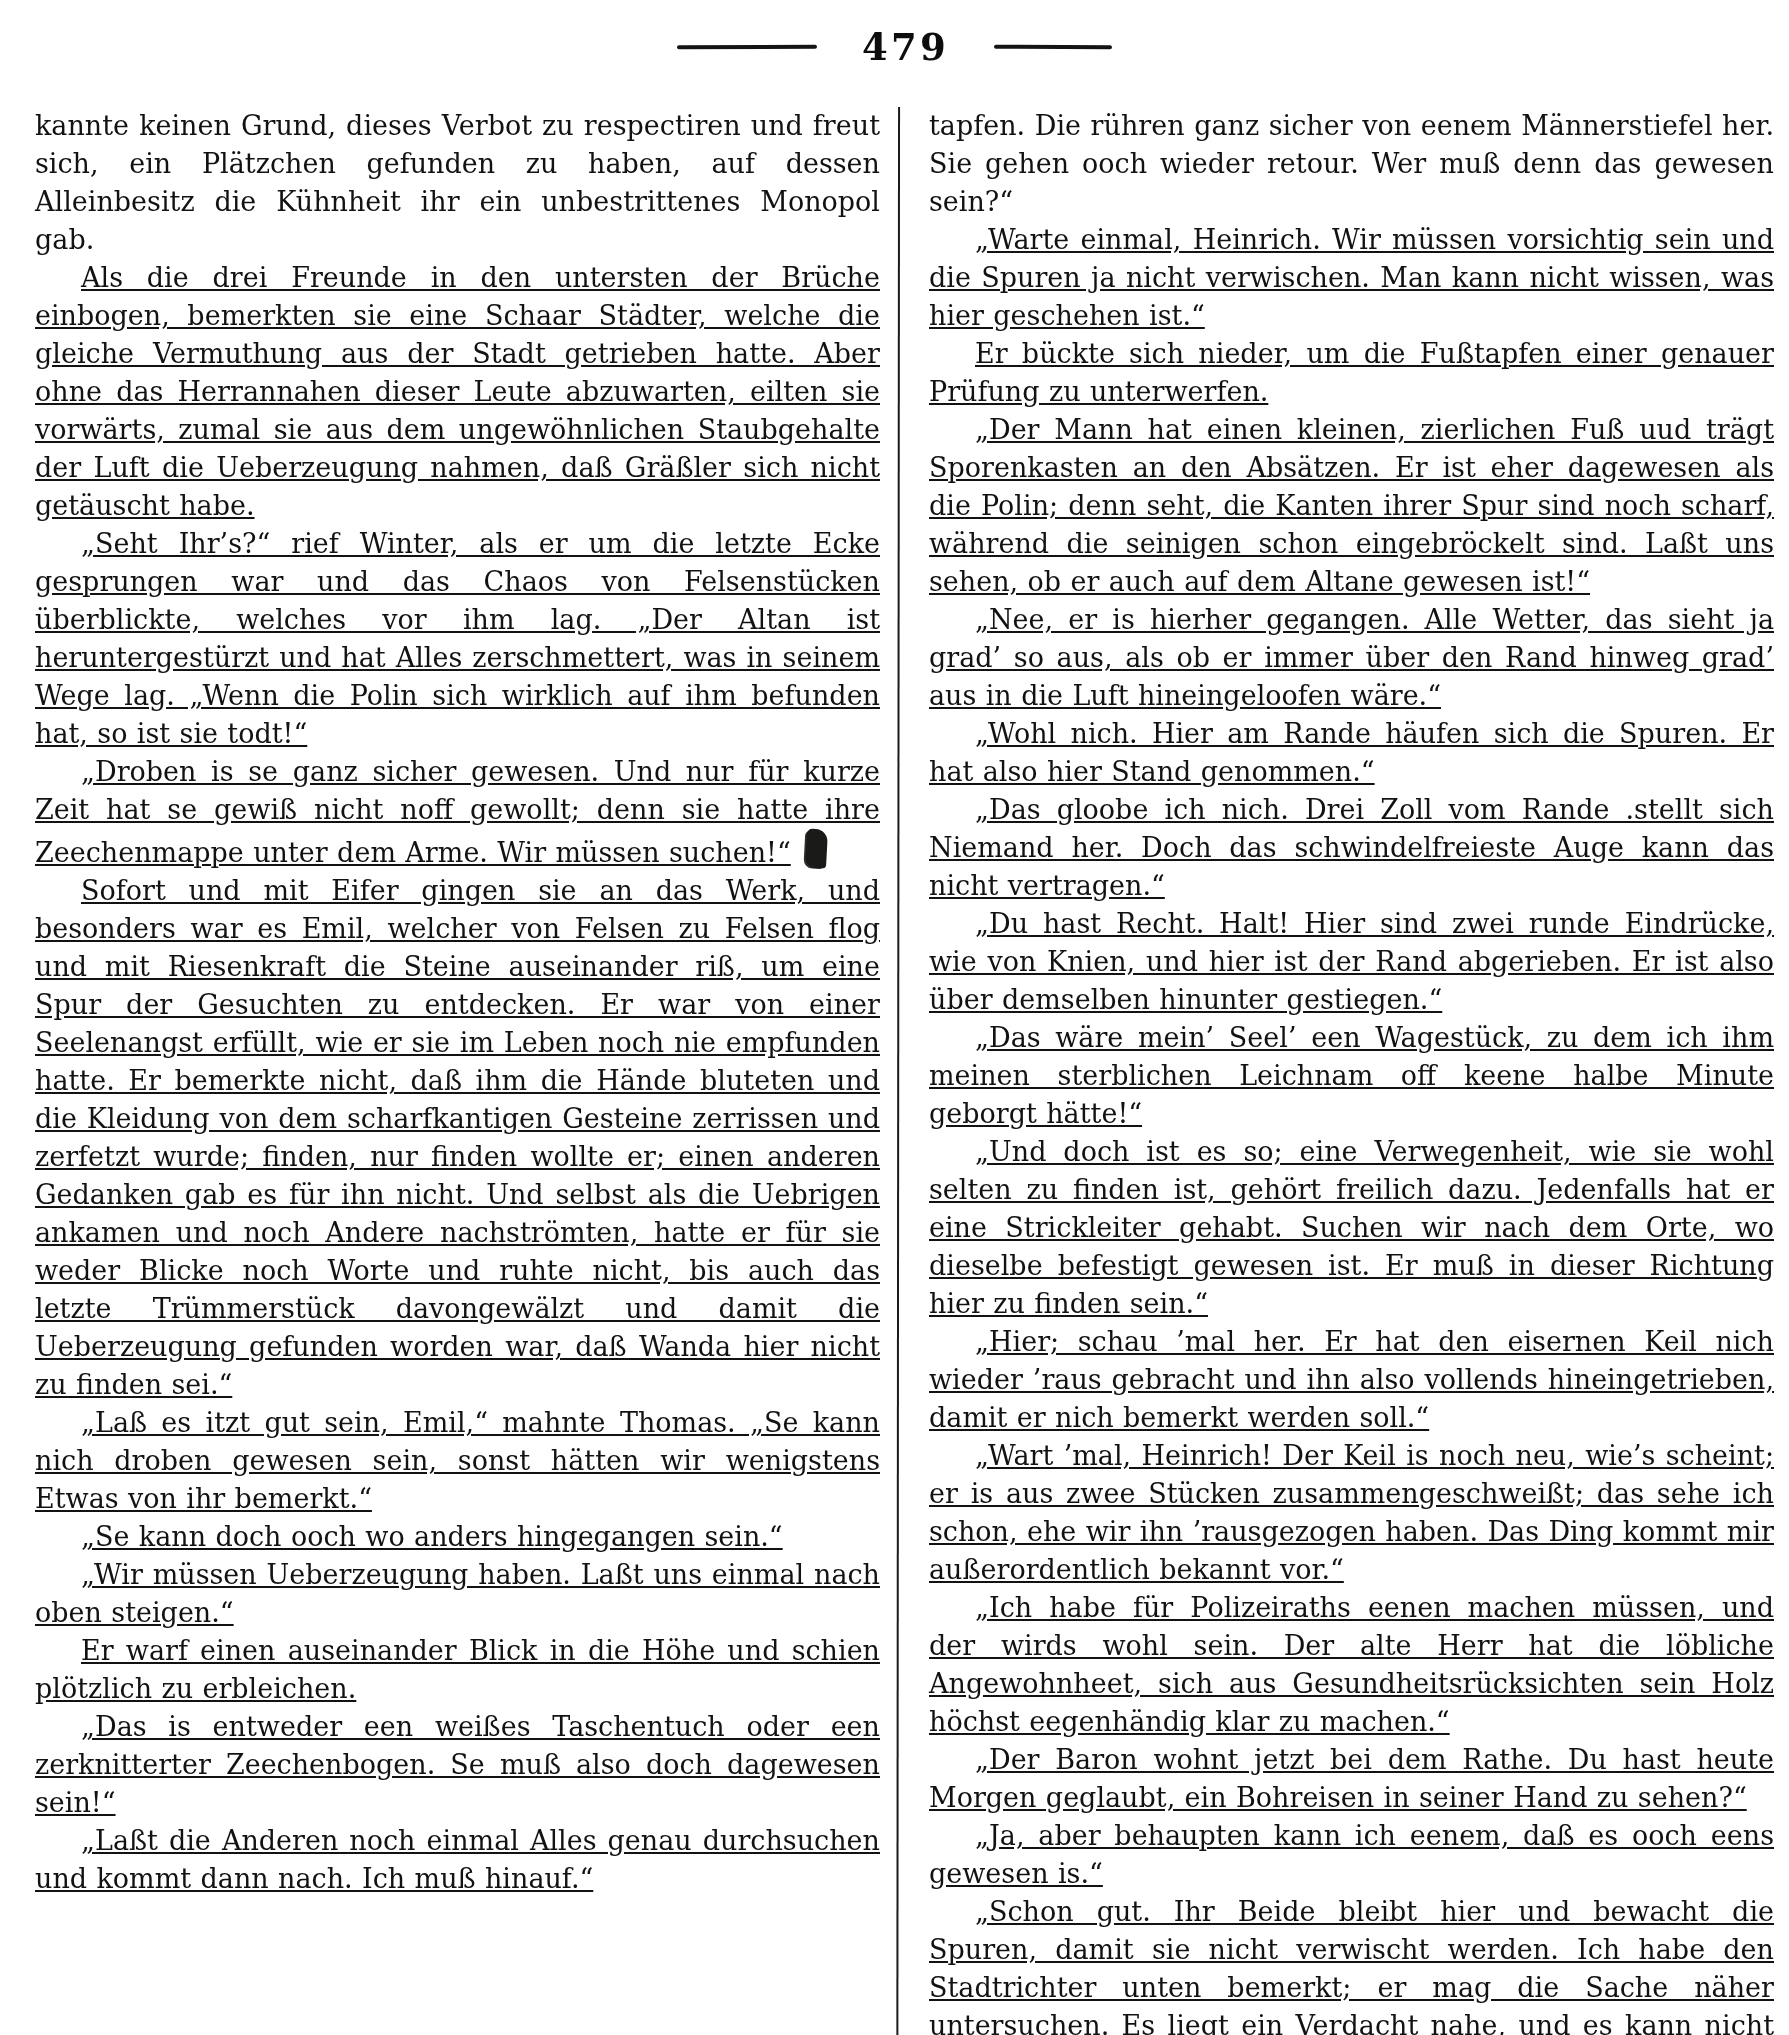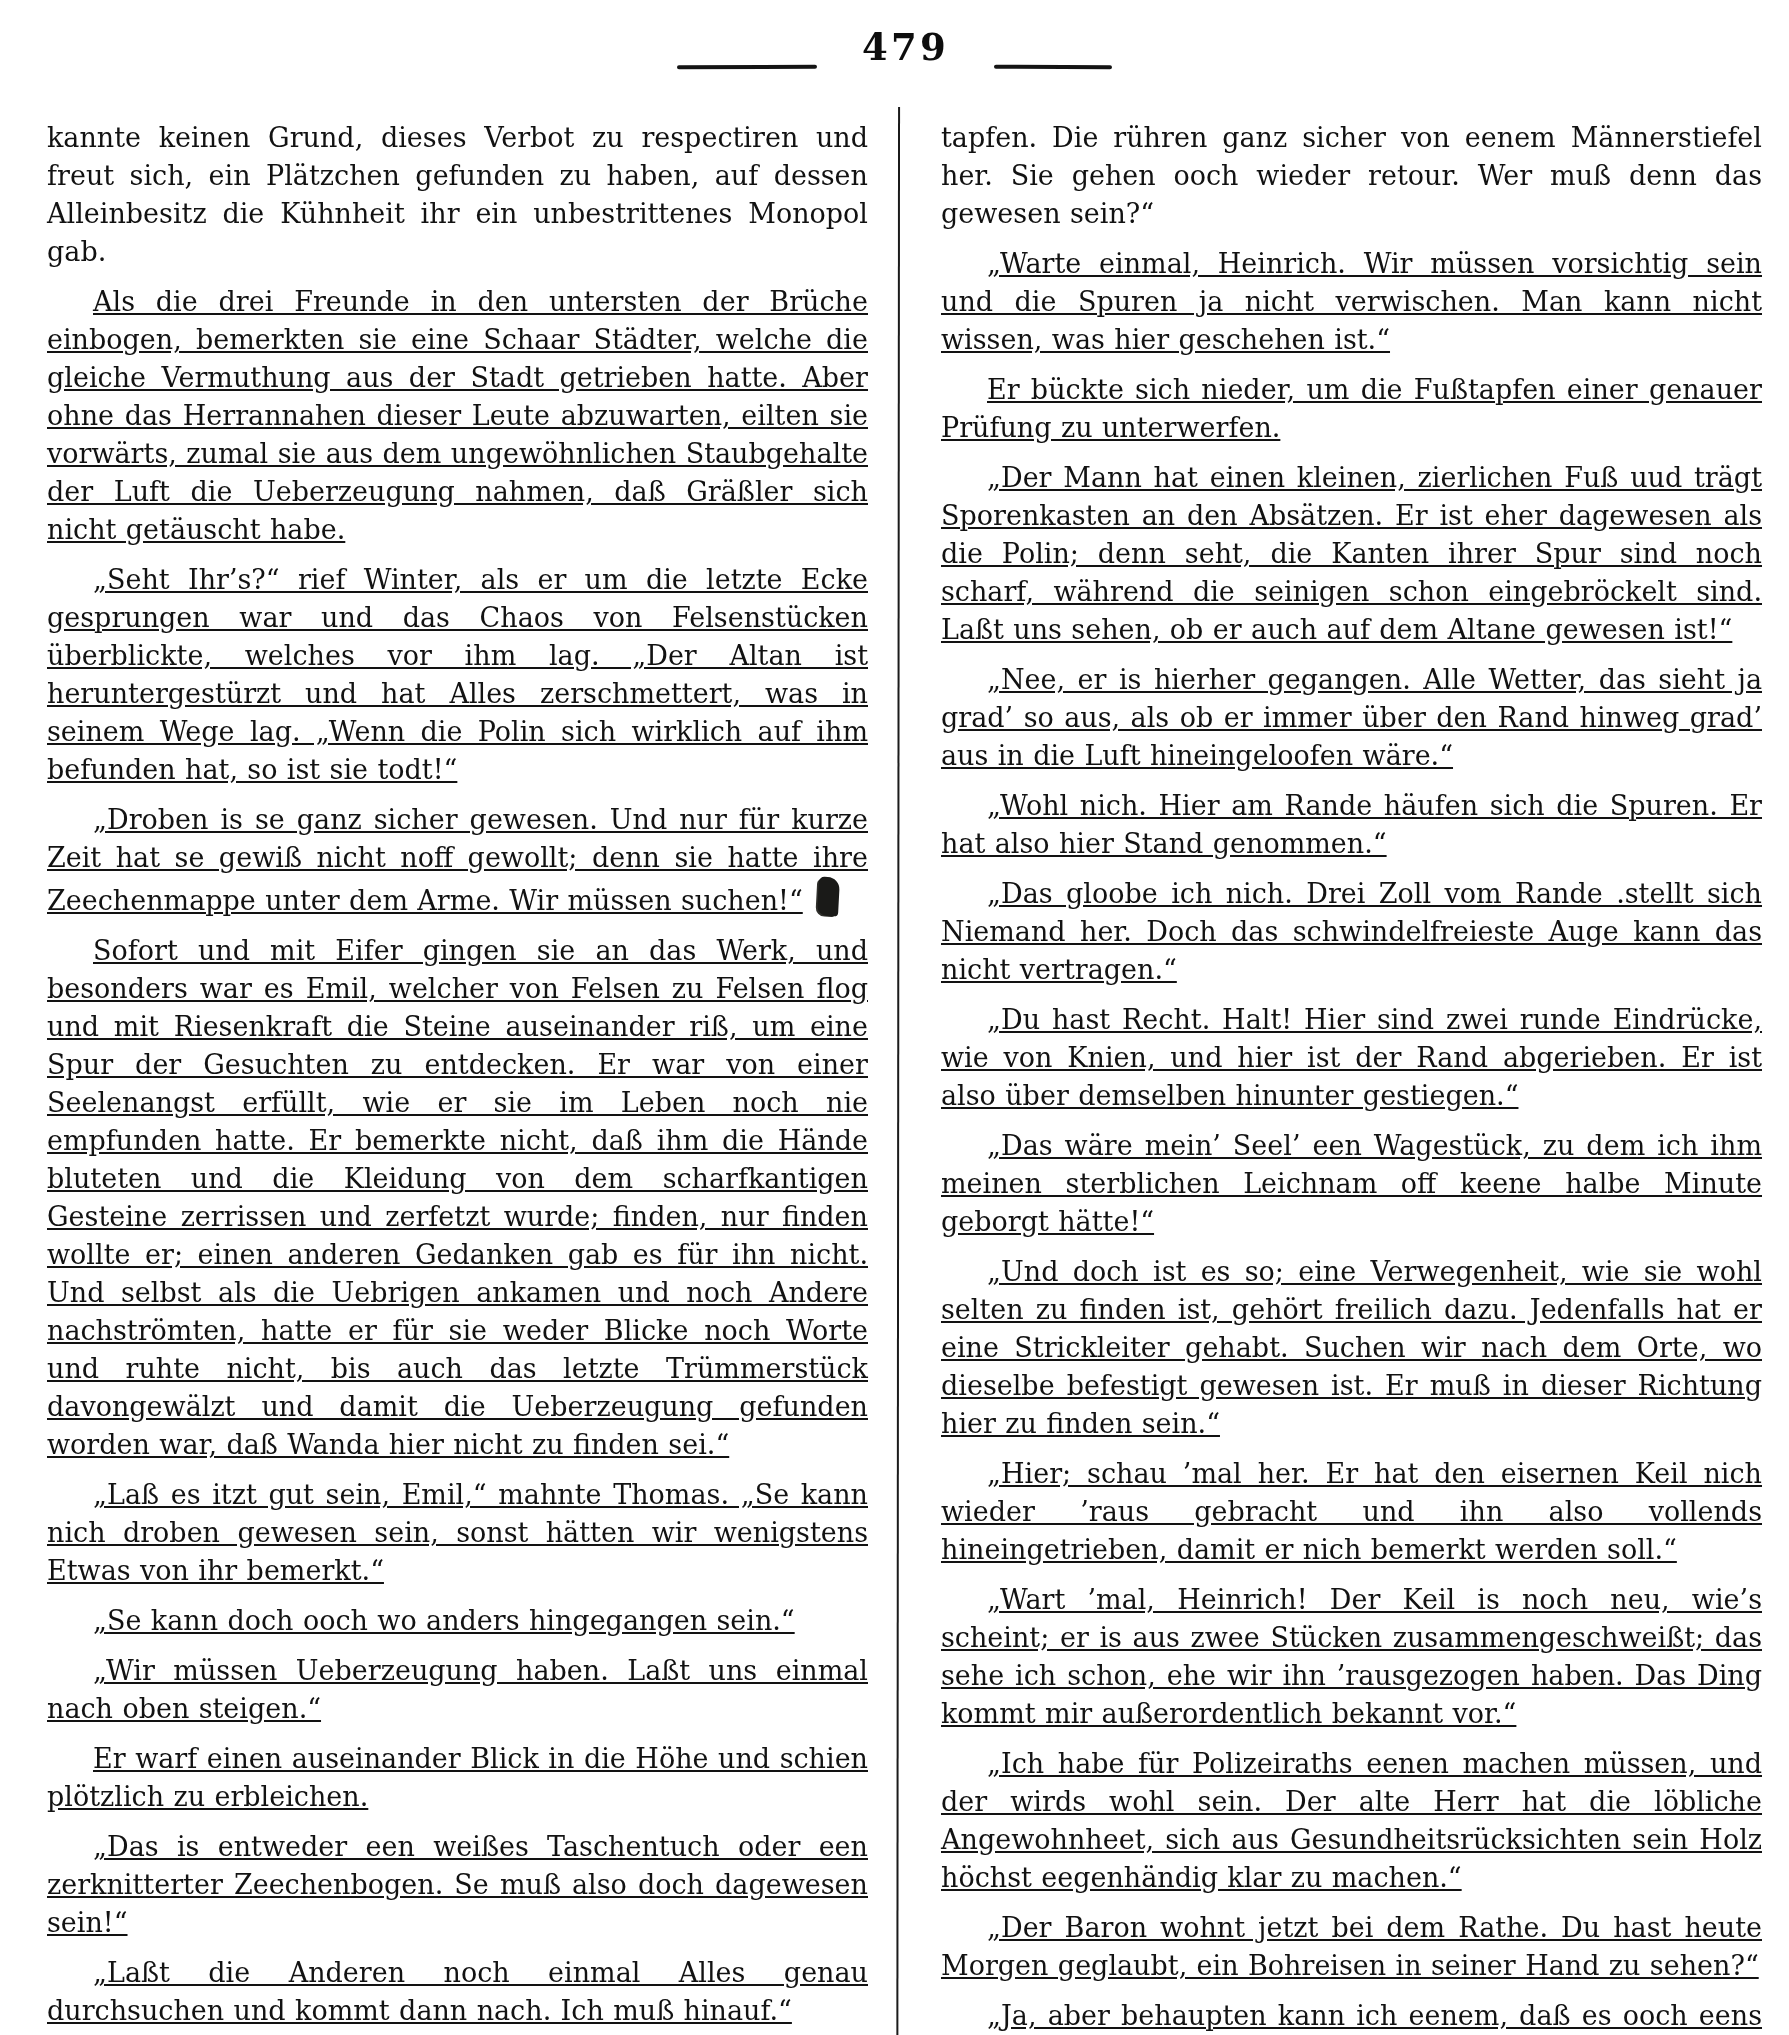--- a/index.html
+++ b/index.html
@@ -11,21 +11,21 @@
     background: #ffffff;
     color: #121212;
     font-family: "DejaVu Serif", "Liberation Serif", serif;
     overflow: hidden;
   }
   .header {
     position: absolute;
     top: 25px; left: 0; right: 0;
     display: flex;
     justify-content: center;
-    align-items: flex-end;
+    align-items: center;
     gap: 45px;
   }
   .page-number {
     font-size: 37px;
     font-weight: bold;
     letter-spacing: 3.3px;
     color: #0d0d0d;
   }
   .rule { height: 3.7px; background: #141414; border-radius: 2px; }
   .rule-left  { width: 140px; transform: rotate(-0.3deg); }
@@ -33,21 +33,21 @@
 
   .columns {
     position: absolute;
     top: 107px;
     left: 35px;
     display: flex;
     gap: 49px;
   }
   .column { width: 845px; }
   .column p {
-    margin: 12px;
+    margin: 0;
     font-size: 27px;
     line-height: 38px;
     text-align: justify;
     word-spacing: 0.8px;
   }
   .column p.indent { text-indent: 46px; text-decoration: underline; }
 
   .divider {
     position: absolute;
     left: 897px;

